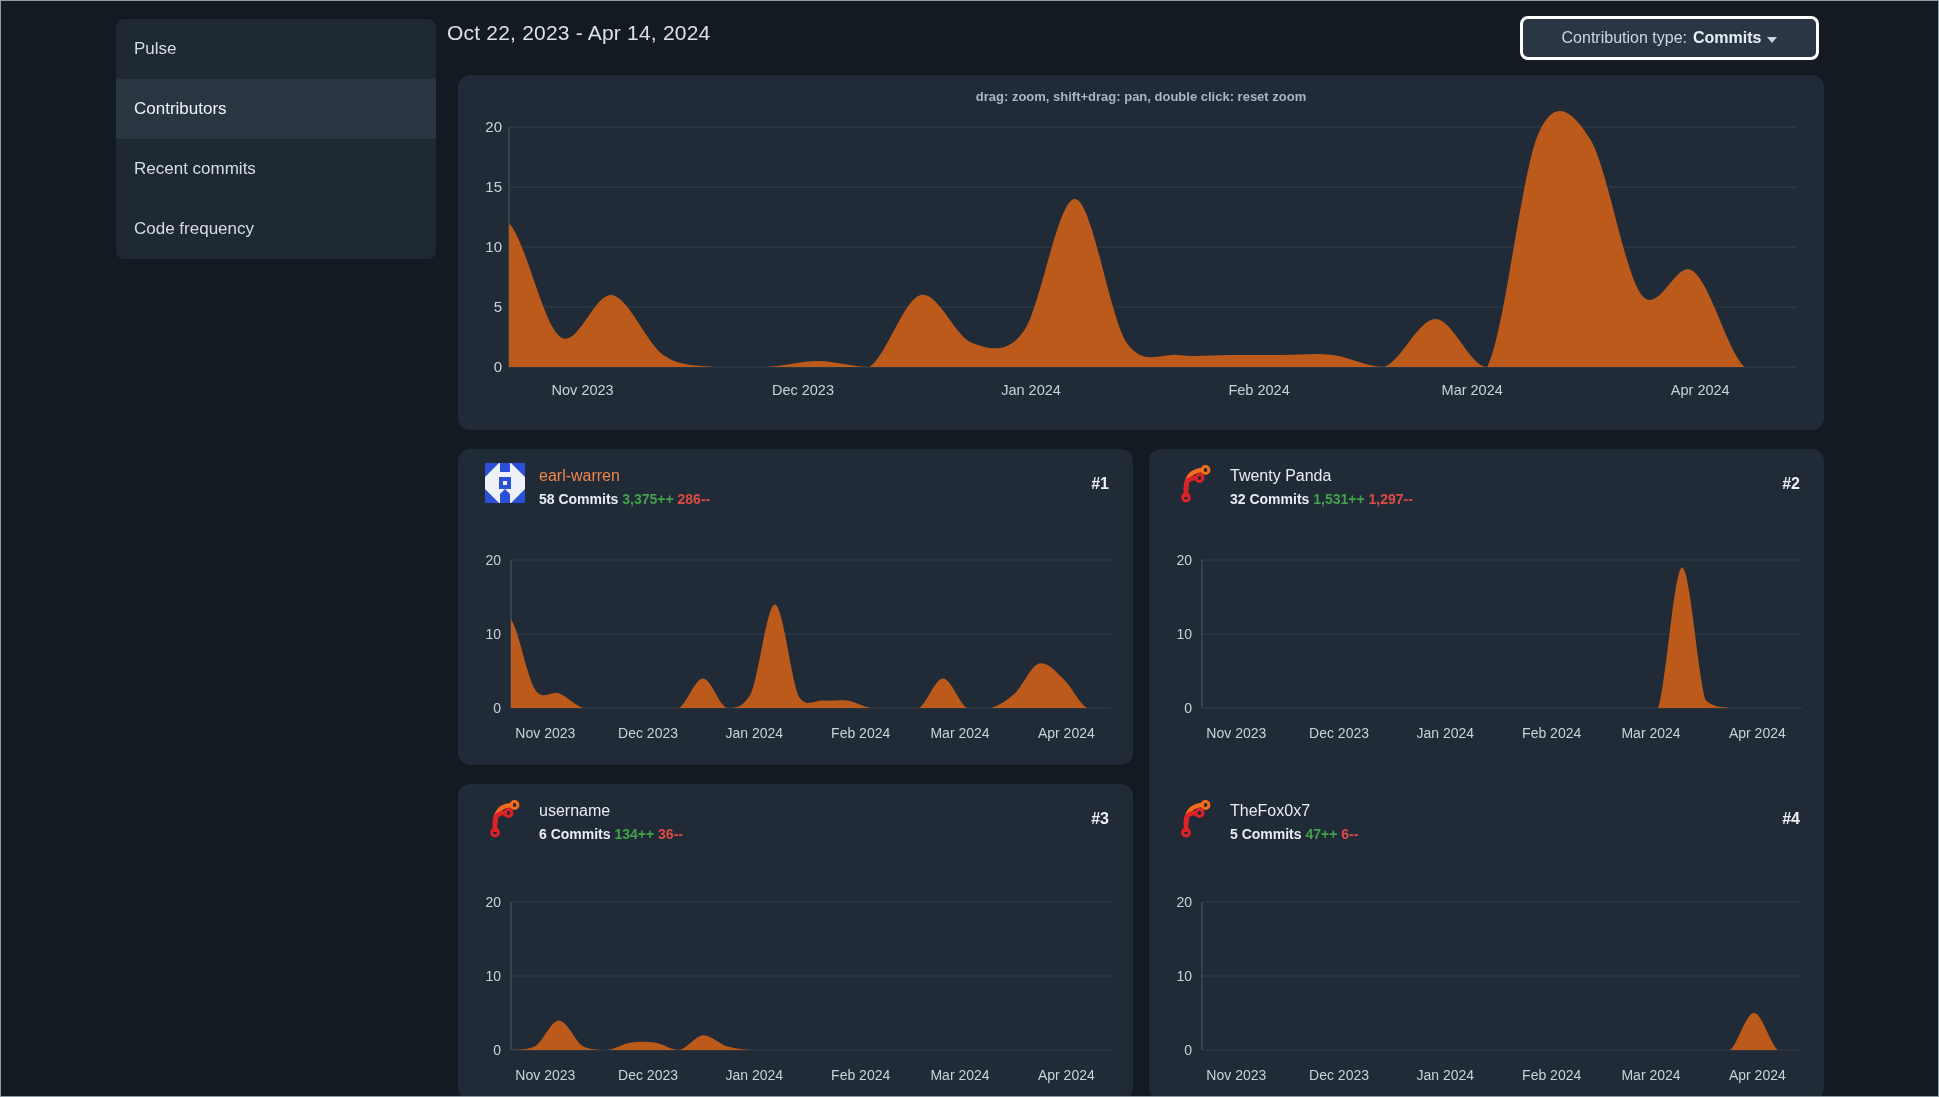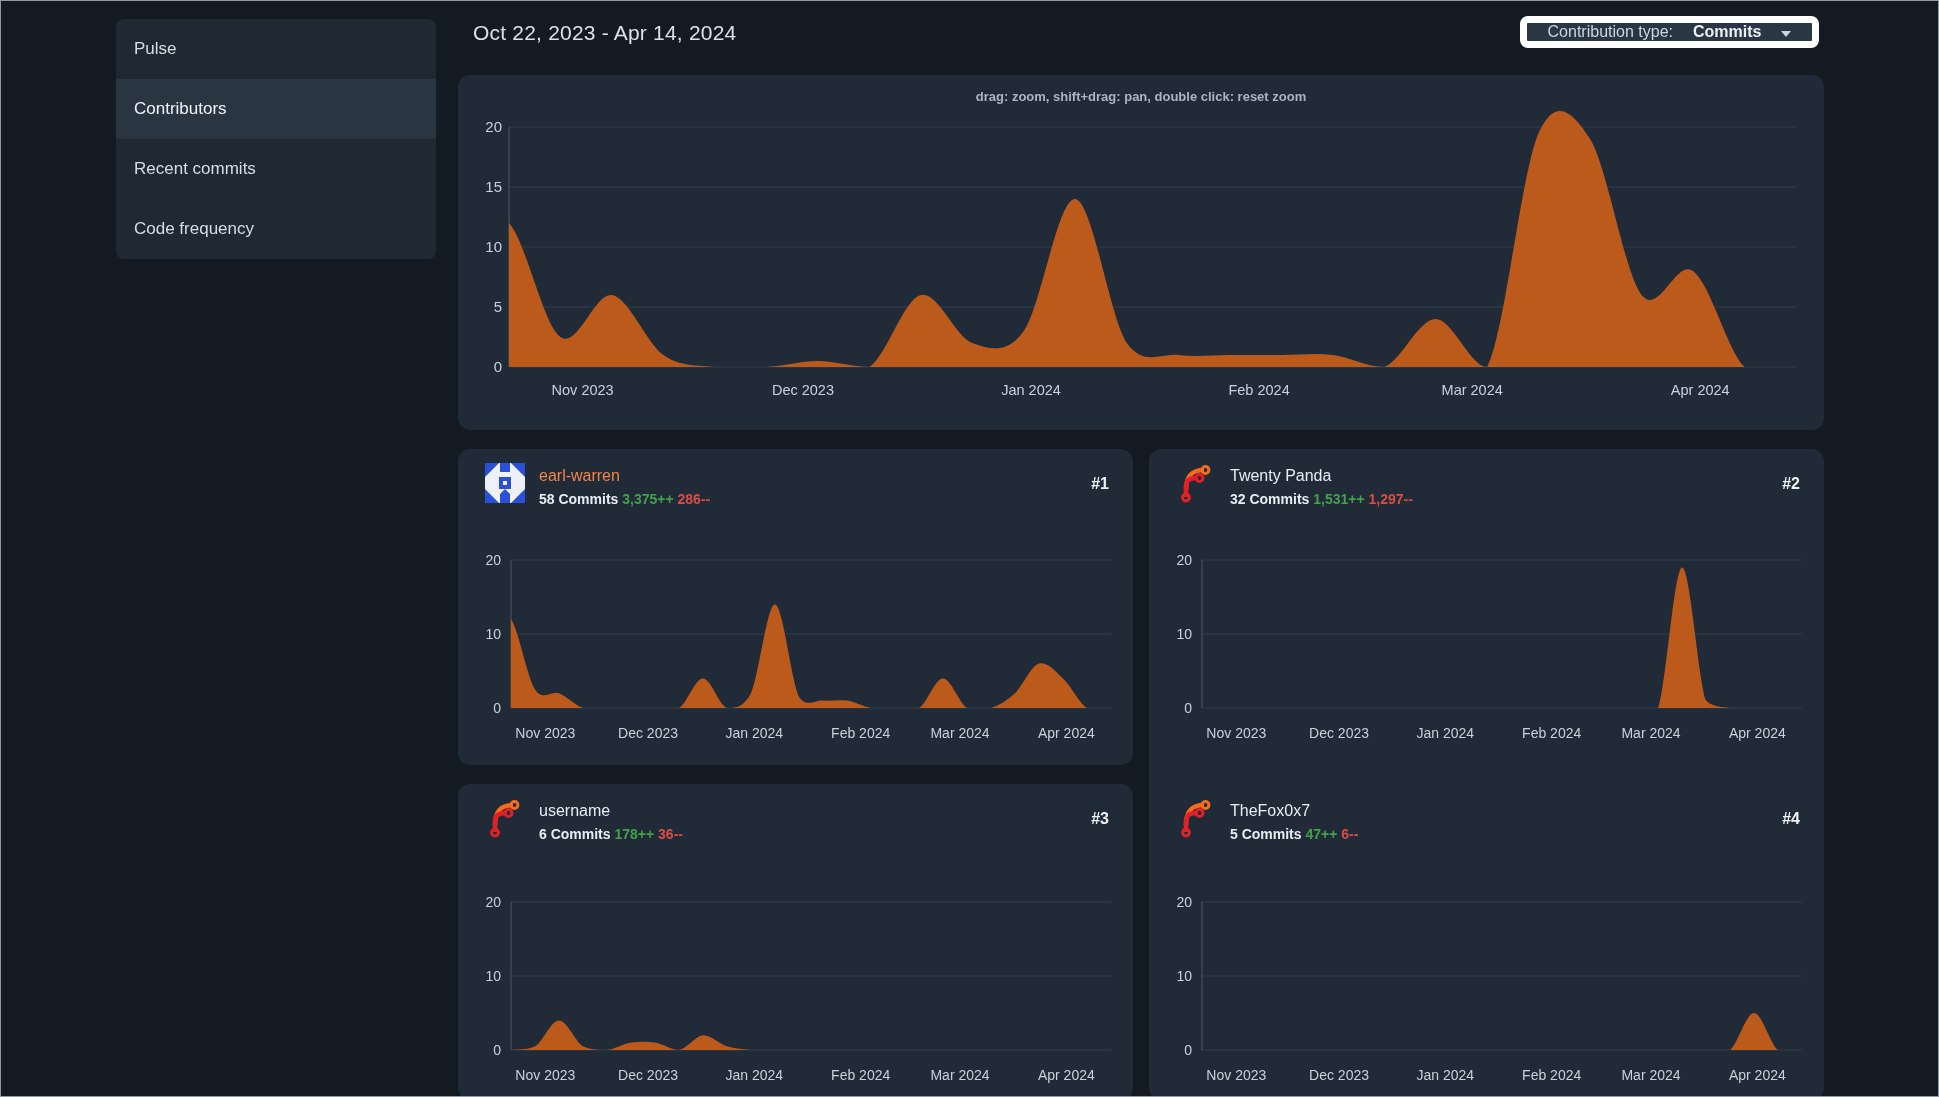--- a/index.html
+++ b/index.html
@@ -8,25 +8,25 @@
     background:var(--page-bg,#131a21);border:1px solid #8f9aa5;overflow:hidden;
     font-family:"Liberation Sans",sans-serif;
   }
   
   .side-menu{position:absolute;left:115px;top:18px;width:320px;border-radius:8px;
     overflow:hidden;background:var(--menu-bg,#1f2933);}
   .menu-item{display:flex;align-items:center;height:60px;padding:0 18px;
     font-size:17px;color:#d5dde5;cursor:pointer;}
   .menu-item.active{background:var(--menu-active-bg,#2a3542);color:#eef3f7;}
   
-  .date-heading{position:absolute;left:472px;top:20px;margin:0;font-size:21px;
+  .date-heading{position:absolute;left:446px;top:20px;margin:0;font-size:21px;
     font-weight:400;color:#d9e1e9;letter-spacing:.2px;}
-  .dropdown{position:absolute;left:1519px;top:15px;width:299px;height:32px;
-    display:flex;align-items:center;justify-content:center;gap:20px;box-sizing:border-box;
-    background:#2a3644;border:7px solid #ffffff;border-radius:8px;
+  .dropdown{position:absolute;left:1519px;top:15px;width:299px;height:44px;
+    display:flex;align-items:center;justify-content:center;gap:6px;box-sizing:border-box;
+    background:#2a3644;border:3px solid #ffffff;border-radius:8px;
     font-family:"Liberation Sans",sans-serif;font-size:16px;color:#ccd5e0;cursor:pointer;}
   .dropdown b{color:#e9eff6;}
   .caret{width:0;height:0;border-left:5px solid transparent;border-right:5px solid transparent;
     border-top:6px solid #ccd5e0;margin-top:3px;display:inline-block;}
   
   .card{position:absolute;background:var(--panel-bg,#202b37);border-radius:12px;}
   #main-card{left:457px;top:74px;width:1366px;height:355px;}
   #card-1{left:457px;top:448px;width:675px;height:316px;}
   #card-2{left:1148px;top:448px;width:675px;height:360px;}
   #card-3{left:457px;top:783px;width:675px;height:316px;}
@@ -176,21 +176,21 @@
         <path d="M10,27 C10,13 16,7 28,7" fill="none" stroke="#f76b1c" stroke-width="4.5"></path>
         <circle cx="29.5" cy="7" r="3.4" fill="none" stroke="#f76b1c" stroke-width="3"></circle>
         <path d="M10,34 L10,24 C10,16 15,15 21.5,15" fill="none" stroke="#e02128" stroke-width="4.5"></path>
         <circle cx="23.5" cy="15" r="3.4" fill="none" stroke="#e02128" stroke-width="3"></circle>
         <circle cx="10" cy="34.5" r="3.4" fill="none" stroke="#e02128" stroke-width="3"></circle>
       </svg>
       <div class="c-info">
         <a class="c-name">username</a>
         <div class="c-stats">
           <span>6 Commits</span>
-          <span class="add">178++</span>
+          <span class="add">134++</span>
           <span class="del">36--</span>
         </div>
       </div>
     </header>
     <b class="c-rank">#3</b>
     <svg class="chart" id="chart-3" width="675" height="316" viewBox="0 0 675 316">
         <line x1="53" y1="266" x2="653" y2="266" stroke="rgba(171,184,197,0.14)" stroke-width="1"></line>
         <text x="43" y="271" text-anchor="end" fill="#c9d2da" font-size="14">0</text>
         <line x1="53" y1="192" x2="653" y2="192" stroke="rgba(171,184,197,0.14)" stroke-width="1"></line>
         <text x="43" y="197" text-anchor="end" fill="#c9d2da" font-size="14">10</text>

